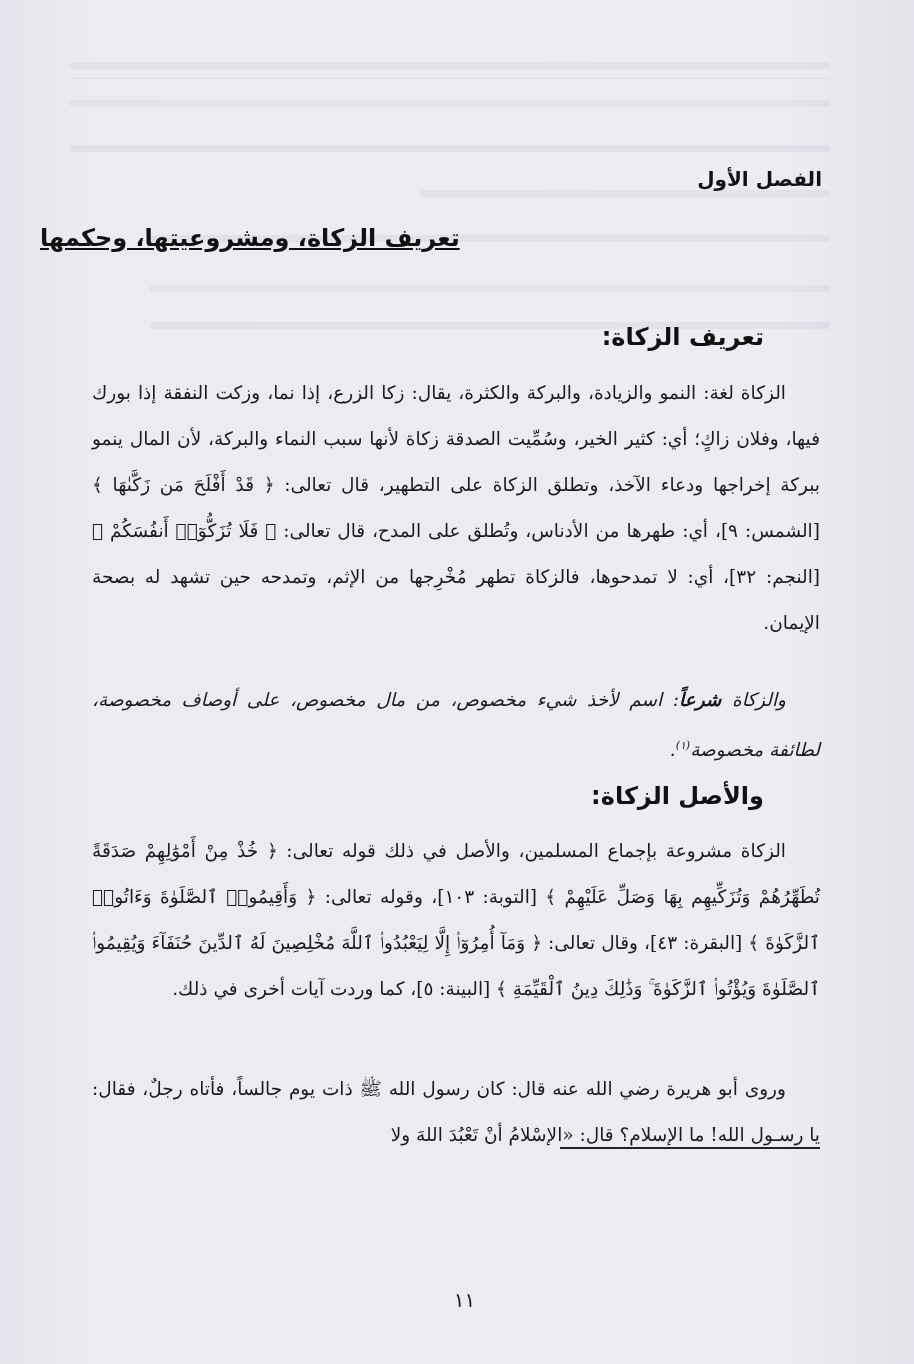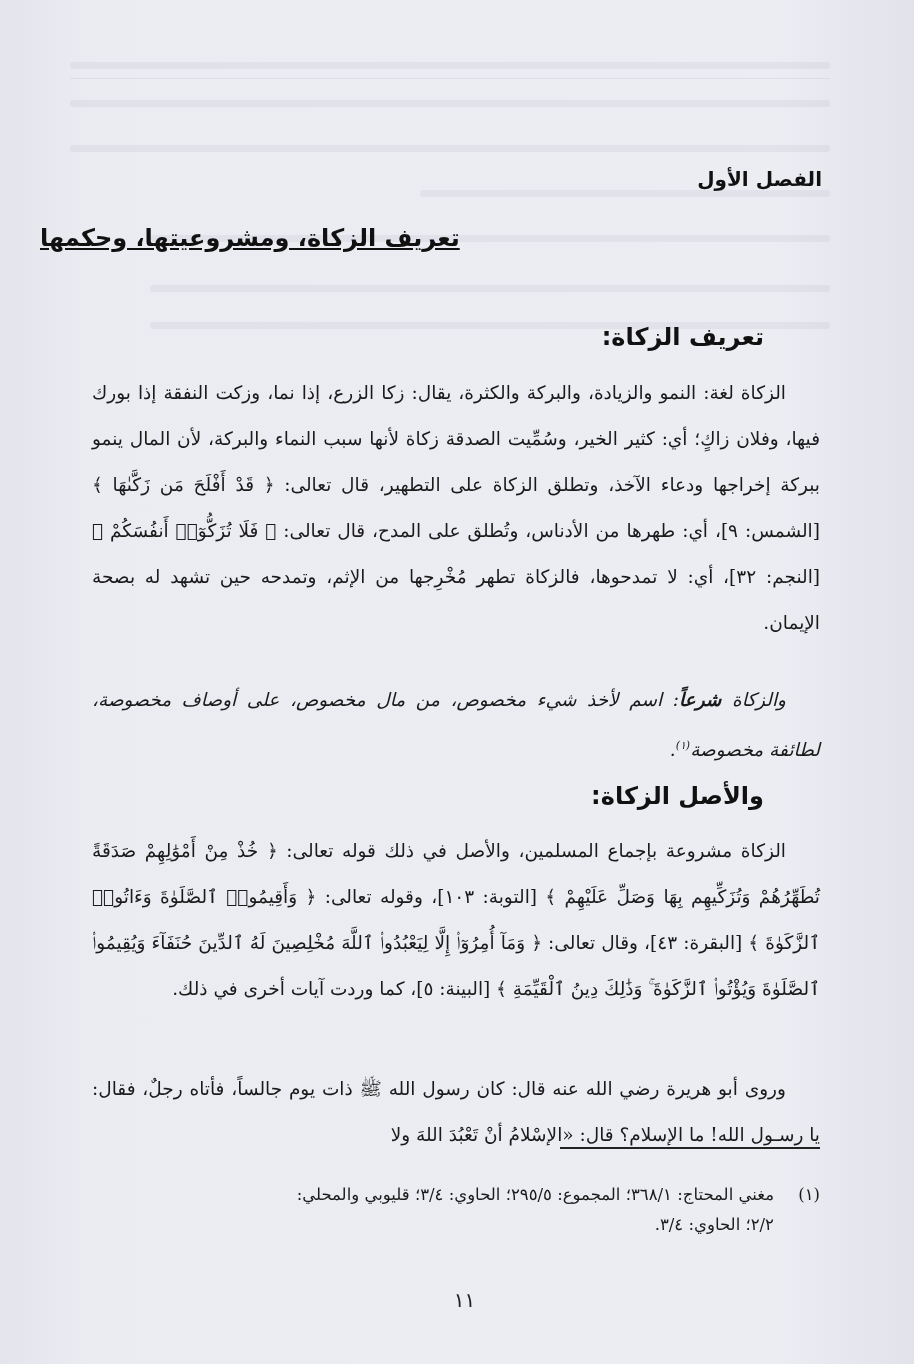--- a/index.html
+++ b/index.html
@@ -154,22 +154,16 @@
   <div class="para" style="top:828px;">
     <span class="indent"></span><span class="quran">الزكاة مشروعة بإجماع المسلمين، والأصل في ذلك قوله تعالى: ﴿ خُذْ مِنْ أَمْوَٰلِهِمْ صَدَقَةً تُطَهِّرُهُمْ وَتُزَكِّيهِم بِهَا وَصَلِّ عَلَيْهِمْ ﴾ [التوبة: ١٠٣]، وقوله تعالى: ﴿ وَأَقِيمُوا۟ ٱلصَّلَوٰةَ وَءَاتُوا۟ ٱلزَّكَوٰةَ ﴾ [البقرة: ٤٣]، وقال تعالى: ﴿ وَمَآ أُمِرُوٓا۟ إِلَّا لِيَعْبُدُوا۟ ٱللَّهَ مُخْلِصِينَ لَهُ ٱلدِّينَ حُنَفَآءَ وَيُقِيمُوا۟ ٱلصَّلَوٰةَ وَيُؤْتُوا۟ ٱلزَّكَوٰةَ ۚ وَذَٰلِكَ دِينُ ٱلْقَيِّمَةِ ﴾ [البينة: ٥]، كما وردت آيات أخرى في ذلك.</span>
   </div>
 
   <div class="para" style="top:1030px;margin-top:36px;">
     <span class="indent"></span><span>وروى أبو هريرة رضي الله عنه قال: كان رسول الله ﷺ ذات يوم جالساً، فأتاه رجلٌ، فقال: يا رسـول الله! ما الإسلام؟ قال: «الإسْلامُ أنْ تَعْبُدَ اللهَ ولا</span>
   </div>
 
   <div class="footnote-rule"></div>
 
-  <div class="footnote">
-    <div>
-      <span class="fn-num">(١)</span><span>مغني المحتاج: ٣٦٨/١؛ المجموع: ٢٩٥/٥؛ الحاوي: ٣/٤؛ قليوبي والمحلي:</span>
-    </div>
-    <div class="fn-cont">٢/٢؛ الحاوي: ٣/٤.</div>
-  </div>
 
   <div class="page-number">١١</div>
 
 </div>
 
 </body></html>

